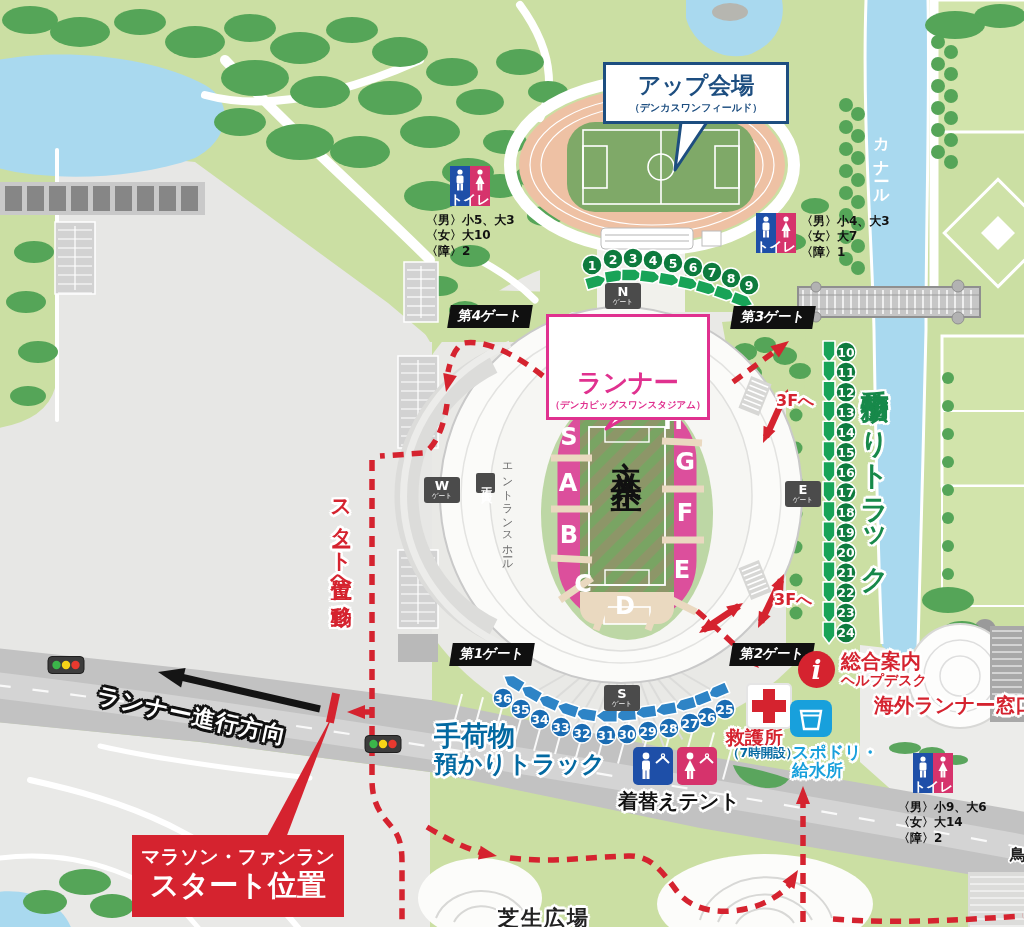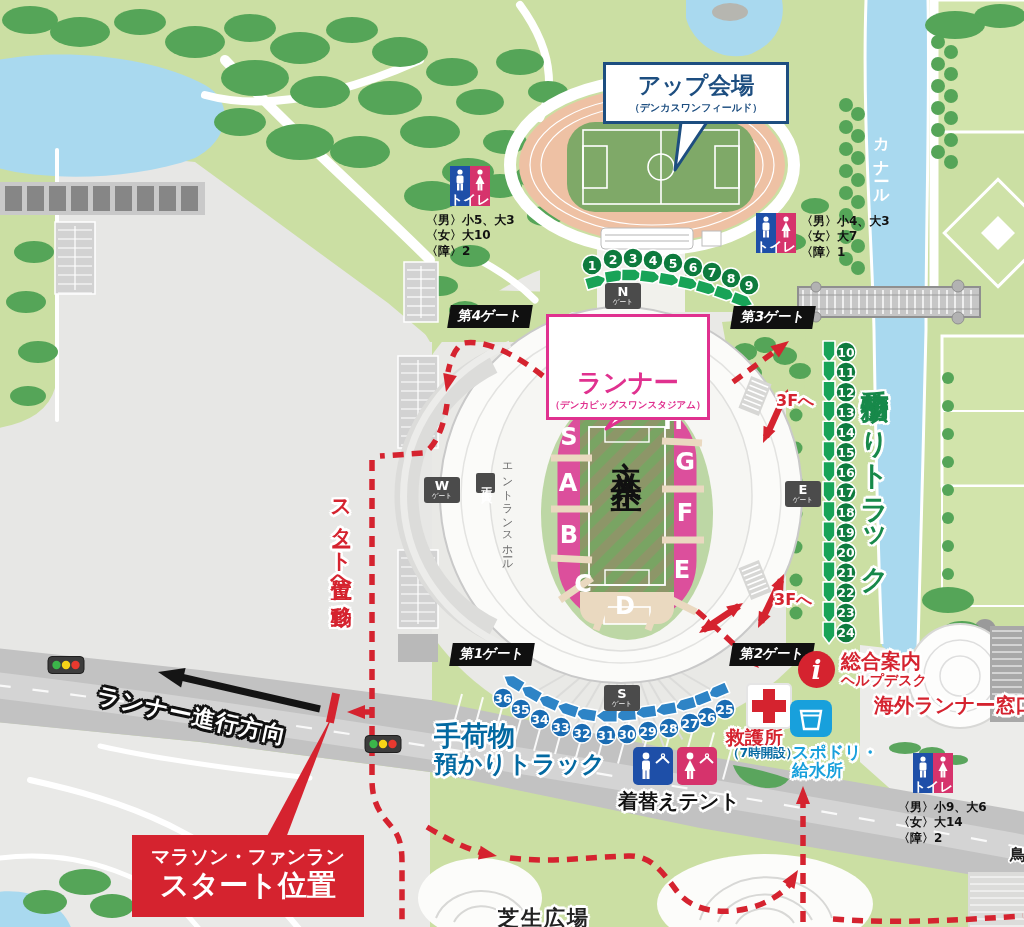--- a/index.html
+++ b/index.html
@@ -790,20 +790,20 @@
         </div>
   </div>
   <div class="bar">トイレ</div>
 </div>
 <div class="tcount" style="left:898px;top:800px;">
   <div>〈男〉小9、大6</div>
   <div>〈女〉大14</div>
   <div>〈障〉2</div>
 </div>
 
-<div style="position:absolute;left:132px;top:835px;width:232px;height:82px;background:#d5232f;color:#fff;text-align:center;z-index:7;padding-top:10px;box-sizing:border-box;">
+<div style="position:absolute;left:132px;top:835px;width:212px;height:82px;background:#d5232f;color:#fff;text-align:center;z-index:7;padding-top:10px;box-sizing:border-box;">
   <div style="font-size:19px;font-weight:bold;line-height:1.2;">マラソン・ファンラン</div>
   <div style="font-size:29px;font-weight:bold;line-height:1.2;">スタート位置</div>
 </div>
 
 <div class="lbl ow" style="left:498px;top:906px;color:#222;font-size:21px;letter-spacing:2px;">芝生広場</div>
 <div class="lbl ow1" style="left:1010px;top:846px;color:#222;font-size:16px;">鳥</div>
 </div>
 
 </body></html>

